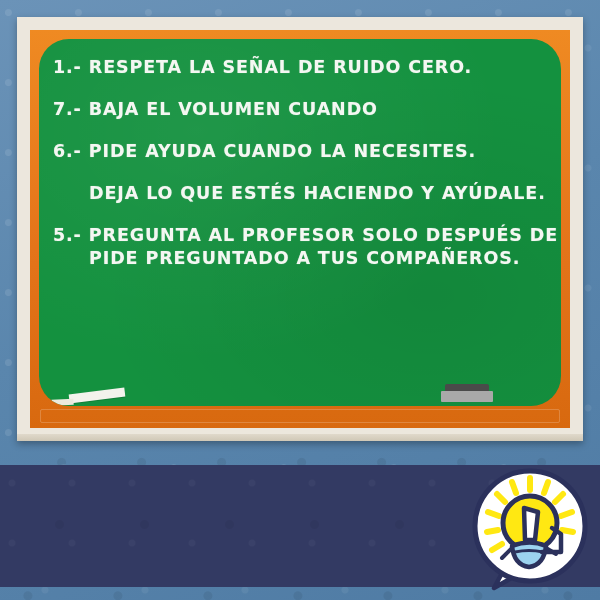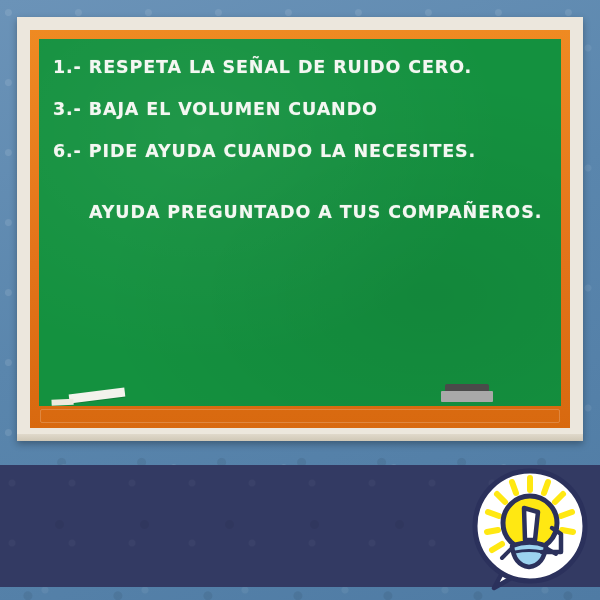--- a/index.html
+++ b/index.html
@@ -79,20 +79,21 @@
     position: relative;
     width: 100%;
     height: 100%;
     background:
       radial-gradient(ellipse at 30% 25%, rgba(255,255,255,.05), transparent 60%),
       radial-gradient(ellipse at 75% 70%, rgba(0,0,0,.07), transparent 60%),
       #14913f;
     box-sizing: border-box;
     padding: 17px 14px 0 14px;
     overflow: hidden;
+    border-radius: 30px;
   }
 
   .rules {
     display: flex;
     flex-direction: column;
     gap: 19px;
   }
   .rule {
     display: flex;
     flex-direction: column;
@@ -191,32 +192,34 @@
     <div class="board-orange">
       <div class="chalkboard">
 
         <div class="rules">
 
           <div class="rule">
             <div class="rule-line">1.- RESPETA LA SEÑAL DE RUIDO CERO.</div>
           </div>
 
           <div class="rule">
-            <div class="rule-line">3.- BAJA EL VOLUMEN CUANDO</div>
+            <div class="rule-line">7.- BAJA EL VOLUMEN CUANDO</div>
           </div>
 
           <div class="rule">
             <div class="rule-line">6.- PIDE AYUDA CUANDO LA NECESITES.</div>
           </div>
 
           <div class="rule">
-          </div>
-
-          <div class="rule">
-            <div class="rule-line indent">AYUDA PREGUNTADO A TUS COMPAÑEROS.</div>
+            <div class="rule-line indent">DEJA LO QUE ESTÉS HACIENDO Y AYÚDALE.</div>
+          </div>
+
+          <div class="rule">
+            <div class="rule-line">5.- PREGUNTA AL PROFESOR SOLO DESPUÉS DE</div>
+            <div class="rule-line indent">PIDE PREGUNTADO A TUS COMPAÑEROS.</div>
           </div>
 
         </div>
 
         <div class="chalk-stick"></div>
 
         <div class="eraser">
           <div class="eraser-top"></div>
           <div class="eraser-body"></div>
         </div>

